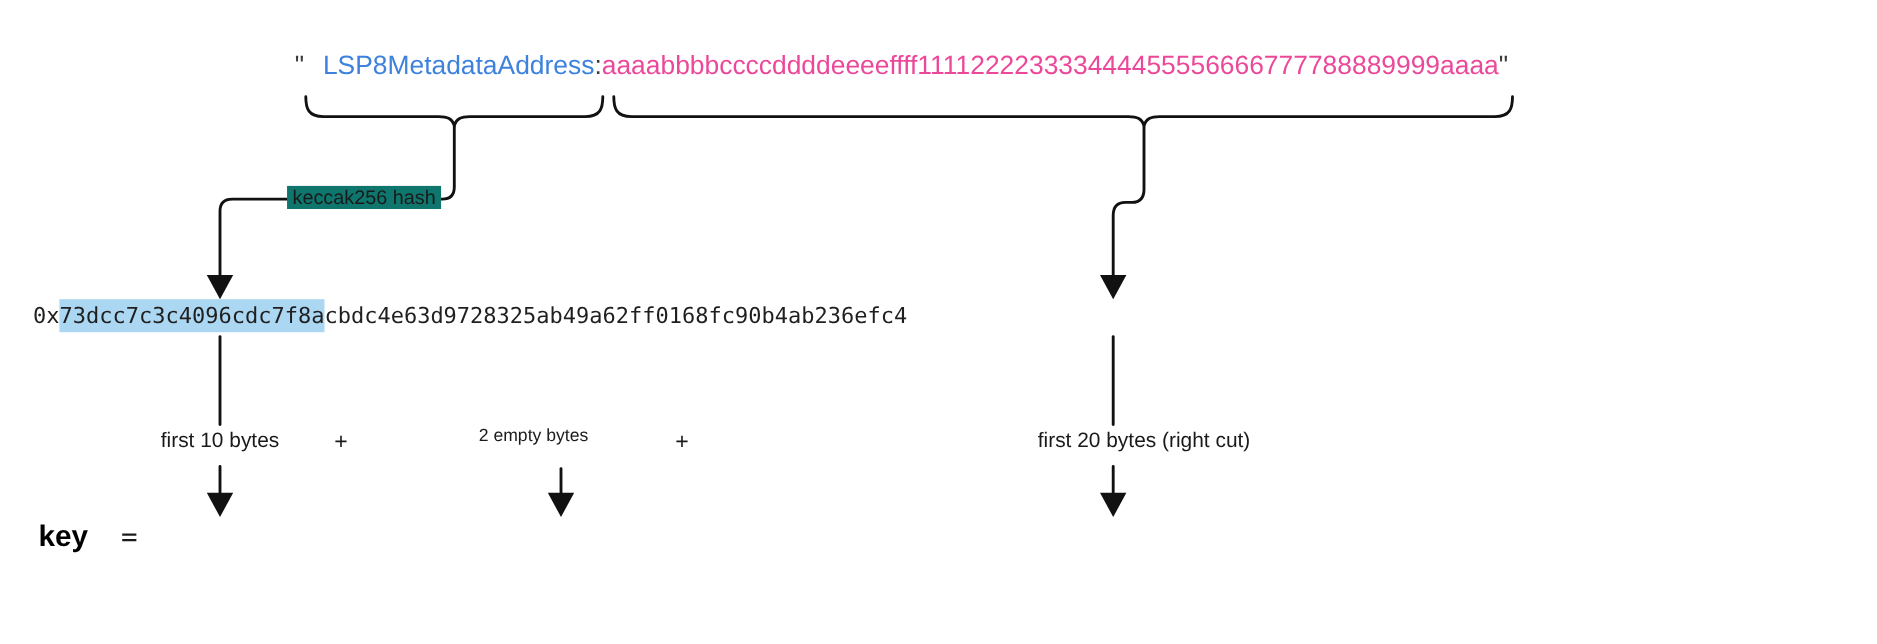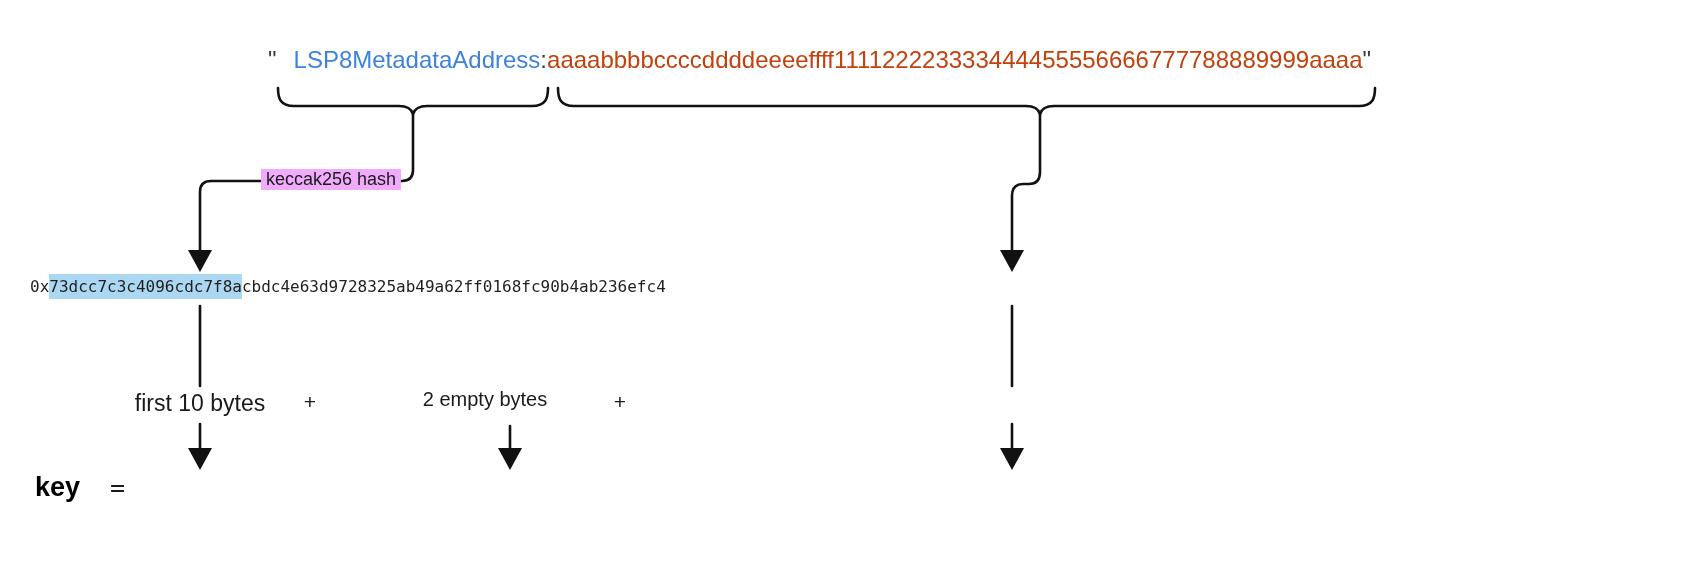--- a/index.html
+++ b/index.html
@@ -10,41 +10,41 @@
   .svg-layer{position:absolute;left:0;top:0;width:1706px;height:585px;}
   .svg-layer path{fill:none;stroke:#111111;stroke-width:2.6;stroke-linecap:round;}
   .svg-layer polygon{fill:#111111;stroke:none;}
 
   .title-row{
     position:absolute;left:268px;top:46px;white-space:nowrap;
     font-size:24px;letter-spacing:0px;
   }
   .q{color:#3c3c3c;}
   .blue-t{color:#3e82dd;margin-left:17px;}
-  .purple-t{color:#c2410c;}
+  .purple-t{color:#ec4899;}
 
   .hash-row{
     position:absolute;top:274px;white-space:nowrap;
-    font-family:"DejaVu Sans Mono", monospace;font-size:16px;line-height:26px;color:#1f1f1f;text-align:center;
+    font-family:"DejaVu Sans Mono", monospace;font-size:20px;line-height:26px;color:#1f1f1f;text-align:center;
   }
   .hash-left{left:30px;}
   .hash-right{left:862px;}
   .hl-blue{background:#abd7f2;padding:3px 0;}
   .hl-purple{background:#dbb2e6;padding:3px 0;}
 
   .kec-label{
     position:absolute;left:331px;top:169px;transform:translateX(-50%);
-    background:#f0abfc;padding:0 5px;font-size:18px;white-space:nowrap;z-index:3;
+    background:#0f766e;padding:0 5px;font-size:18px;white-space:nowrap;z-index:3;
   }
 
   .op-label{position:absolute;top:390px;transform:translateX(-50%);
-    font-size:23px;white-space:nowrap;z-index:3;}
+    font-size:19px;white-space:nowrap;z-index:3;}
   .lbl-first10{left:200px;}
   .plus1{left:310px;font-size:21px;}
-  .lbl-empty2{left:485px;font-size:20px;top:388px;}
+  .lbl-empty2{left:485px;font-size:16px;top:388px;}
   .plus2{left:620px;font-size:21px;}
   .lbl-first20{left:1040px;}
 
   .key-row{position:absolute;left:0;top:470px;height:36px;width:1706px;}
   .key-word{position:absolute;left:35px;top:2px;font-size:27px;font-weight:bold;color:#000;}
   .key-eq{position:absolute;left:110px;top:3px;font-family:"DejaVu Sans Mono", monospace;font-size:25px;}
   .key-value{position:absolute;left:134px;top:0px;white-space:nowrap;
     font-family:"DejaVu Sans Mono", monospace;font-size:26px;}
   .kv-plain{color:#1a1a1a;font-weight:normal;}
   .kv-blue{color:#3e82dd;font-weight:bold;}
@@ -87,19 +87,20 @@
 
   <div class="hash-row hash-left">
     <span>0x</span><span class="hl-blue">73dcc7c3c4096cdc7f8a</span><span>cbdc4e63d9728325ab49a62ff0168fc90b4ab236efc4</span>
   </div>
 
 
   <div class="op-label lbl-first10">first 10 bytes</div>
   <div class="op-label plus1">+</div>
   <div class="op-label lbl-empty2">2 empty bytes</div>
   <div class="op-label plus2">+</div>
+  <div class="op-label lbl-first20">first 20 bytes (right cut)</div>
 
   <div class="key-row">
     <span class="key-word">key</span>
     <span class="key-eq">=</span>
   </div>
 
 </div>
 
 </body></html>

